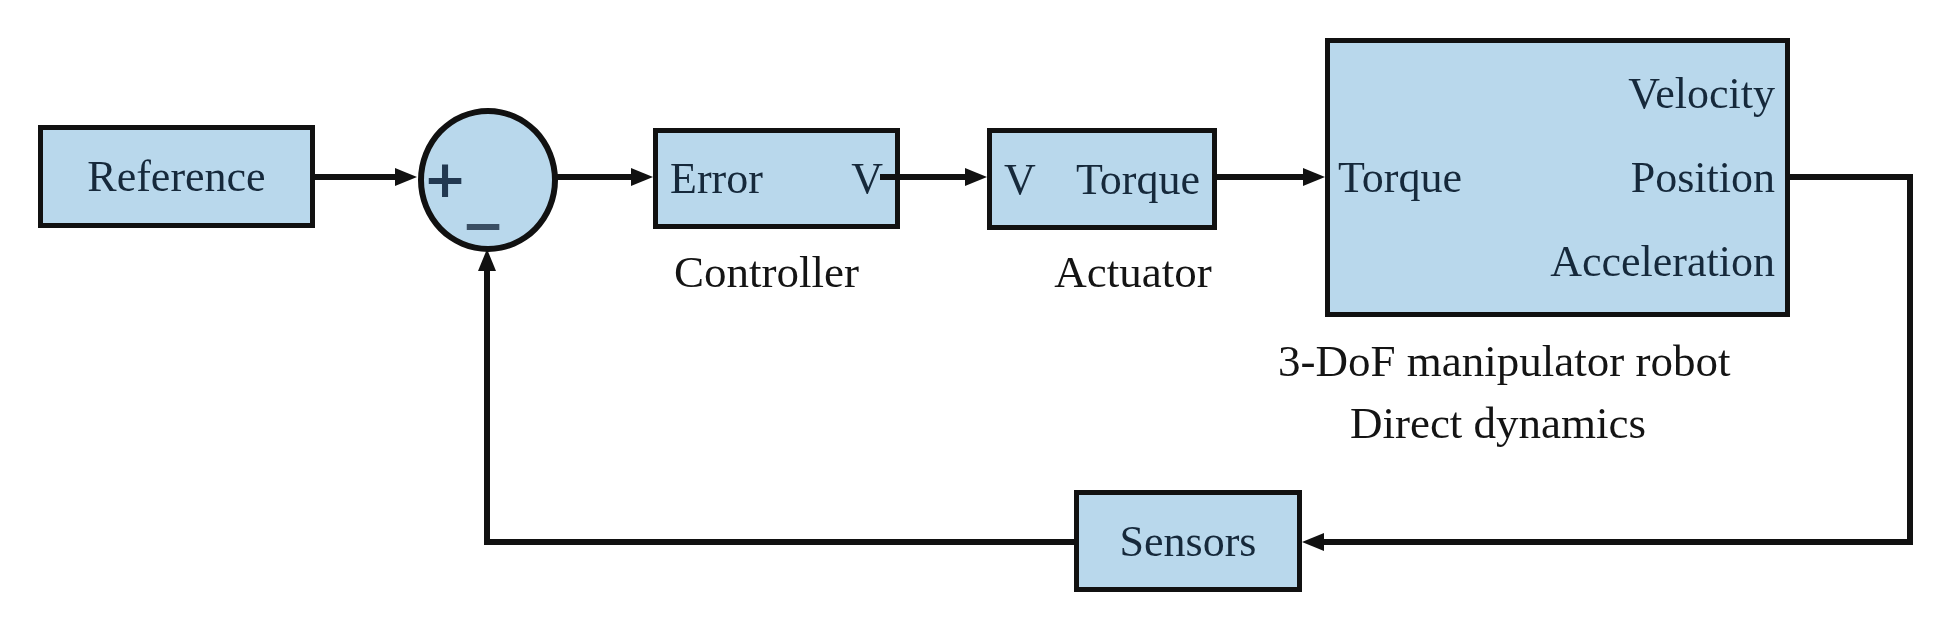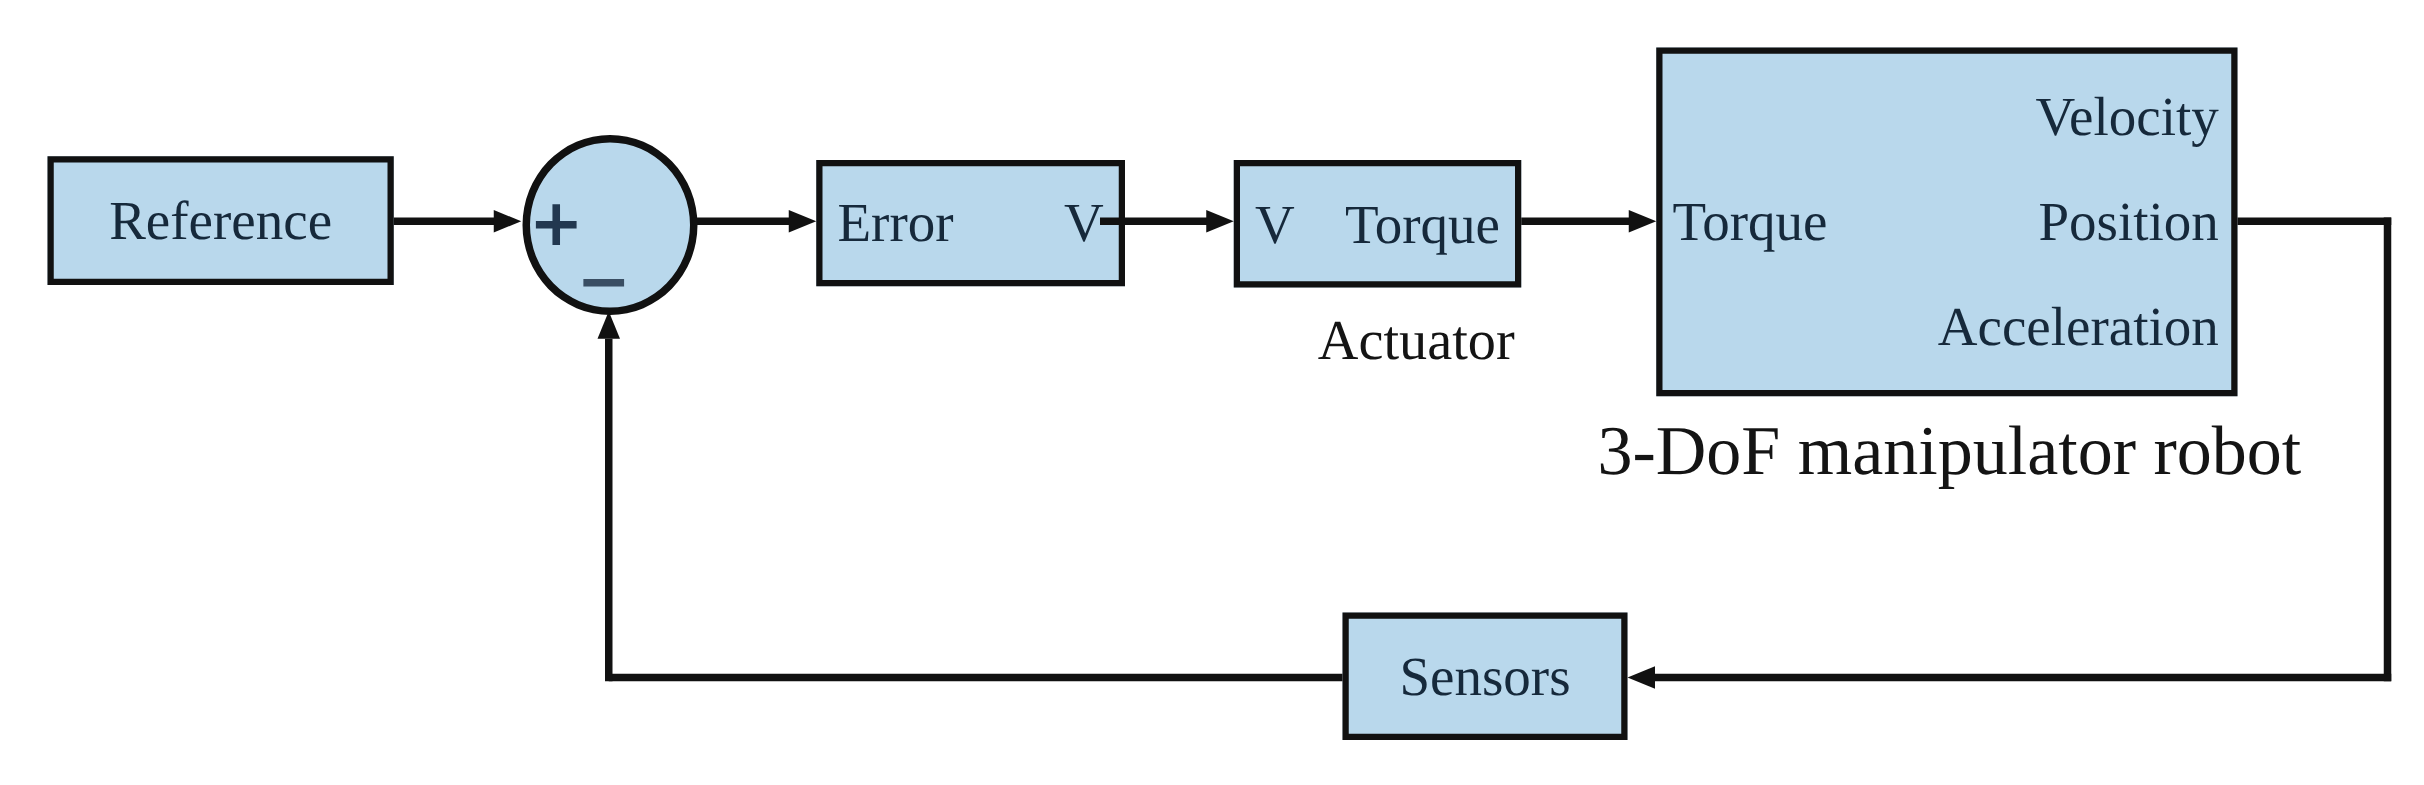--- a/index.html
+++ b/index.html
@@ -25,21 +25,21 @@
     position:absolute;display:flex;align-items:center;justify-content:center;
     width:60px;height:60px;font-family:"DejaVu Sans",sans-serif;font-weight:bold;
     font-size:52px;line-height:60px;
   }
   .plus{color:var(--plus);}
   .minus{color:var(--minus);}
   .blabel{
     position:absolute;text-align:center;font-size:45px;color:var(--label-text);white-space:nowrap;
   }
   .caption{
-    position:absolute;text-align:center;font-size:56px;color:var(--label-text);
+    position:absolute;text-align:center;font-size:45px;color:var(--label-text);
     line-height:62px;white-space:nowrap;
   }
   .hline,.vline{position:absolute;background:var(--outline);}
   .hline{height:6px;}
   .vline{width:6px;}
   .ah{position:absolute;width:0;height:0;}
   .ah-right{border-top:9px solid transparent;border-bottom:9px solid transparent;border-left:22px solid var(--outline);}
   .ah-left{border-top:9px solid transparent;border-bottom:9px solid transparent;border-right:22px solid var(--outline);}
   .ah-up{border-left:9px solid transparent;border-right:9px solid transparent;border-bottom:22px solid var(--outline);}
   .robot-inner{width:100%;display:flex;align-items:center;justify-content:space-between;padding:0 10px 0 8px;box-sizing:border-box;}
@@ -55,39 +55,41 @@
   </div>
 
   <div class="circle" style="left:418px;top:108px;width:140px;height:144px;"></div>
   <span class="sign plus" style="left:415px;top:149px;">+</span>
   <span class="sign minus" style="left:453px;top:195px;">−</span>
 
   <div class="box ports" style="left:653px;top:128px;width:247px;height:101px;">
     <span>Error</span>
     <span>V</span>
   </div>
+  <div class="blabel" style="left:653px;top:246px;width:227px;">Controller</div>
 
   <div class="box ports" style="left:987px;top:128px;width:230px;height:102px;">
     <span>V</span>
     <span>Torque</span>
   </div>
   <div class="blabel" style="left:1018px;top:246px;width:230px;">Actuator</div>
 
   <div class="box" style="left:1325px;top:38px;width:465px;height:279px;padding:0;">
     <div class="robot-inner">
       <span>Torque</span>
       <div class="robot-outs">
         <div>Velocity</div>
         <div>Position</div>
         <div>Acceleration</div>
       </div>
     </div>
   </div>
   <div class="caption" style="left:1278px;top:330px;width:440px;">
     <div>3-DoF manipulator robot</div>
+    <div>Direct dynamics</div>
   </div>
 
   <div class="box" style="left:1074px;top:490px;width:228px;height:102px;">
     <span>Sensors</span>
   </div>
 
   <div class="hline" style="left:315px;top:174px;width:82px;"></div>
   <div class="ah ah-right" style="left:395px;top:168px;"></div>
 
   <div class="hline" style="left:554px;top:174px;width:78px;"></div>

